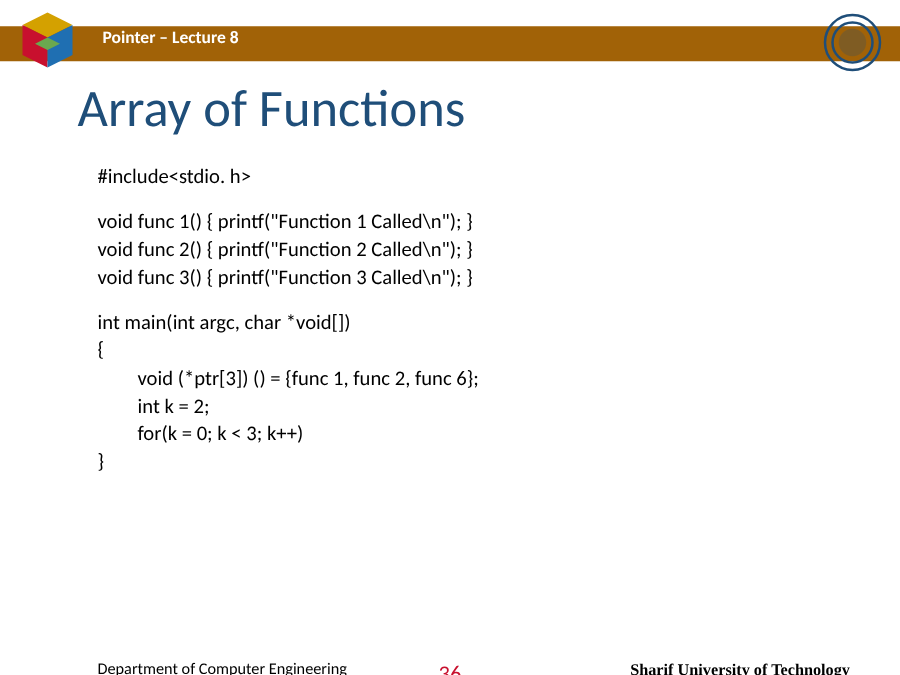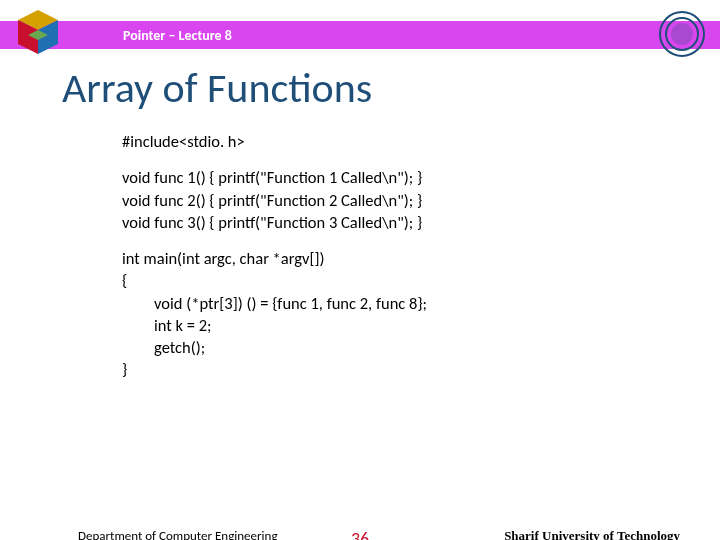--- a/index.html
+++ b/index.html
@@ -15,24 +15,22 @@
     width: 100%;
     height: 100%;
     position: relative;
   }
   .header-bar {
     position: absolute;
     top: 21px;
     left: 0;
     right: 0;
     height: 28px;
-    background: #d946ef;
+    background: #a16207;
     display: flex;
-    align-items: center;
-    padding-left: 41px;
   }
   .logo-left {
     position: absolute;
     top: 6px;
     left: 10px;
     width: 56px;
     height: 56px;
     z-index: 2;
   }
   .logo-right {
@@ -61,21 +59,21 @@
   .content {
     position: absolute;
     top: 130px;
     left: 78px;
     right: 60px;
     font-family: Calibri, Arial, sans-serif;
     font-size: 16.5px;
     line-height: 1.35;
     color: #000000;
   }
-  .content .block { margin-bottom: 14px; margin-left: 44px; }
+  .content .block { margin-bottom: 14px; }
   .content .indent { padding-left: 32px; }
   .footer {
     position: absolute;
     bottom: 12px;
     left: 0;
     right: 0;
     display: flex;
     align-items: baseline;
   }
   .footer-left {
@@ -139,26 +137,26 @@
   <div class="content">
     <div class="block">
       <div>#include&lt;stdio. h&gt;</div>
     </div>
     <div class="block">
       <div>void func 1() {  printf("Function 1 Called\n"); }</div>
       <div>void func 2() {  printf("Function 2 Called\n"); }</div>
       <div>void func 3() {  printf("Function 3 Called\n"); }</div>
     </div>
     <div class="block">
-      <div>int main(int argc, char *argv[])</div>
+      <div>int main(int argc, char *void[])</div>
       <div>{</div>
       <div class="indent">
-        <div>void (*ptr[3]) () = {func 1, func 2, func 8};</div>
+        <div>void (*ptr[3]) () = {func 1, func 2, func 6};</div>
         <div>int k = 2;</div>
-        <div>getch();</div>
+        <div>for(k = 0; k &lt; 3; k++)</div>
       </div>
       <div>}</div>
     </div>
   </div>
 
   <div class="footer">
     <span class="footer-left">Department of Computer Engineering</span>
     <span class="footer-center">36</span>
     <span class="footer-right">Sharif University of Technology</span>
   </div>

